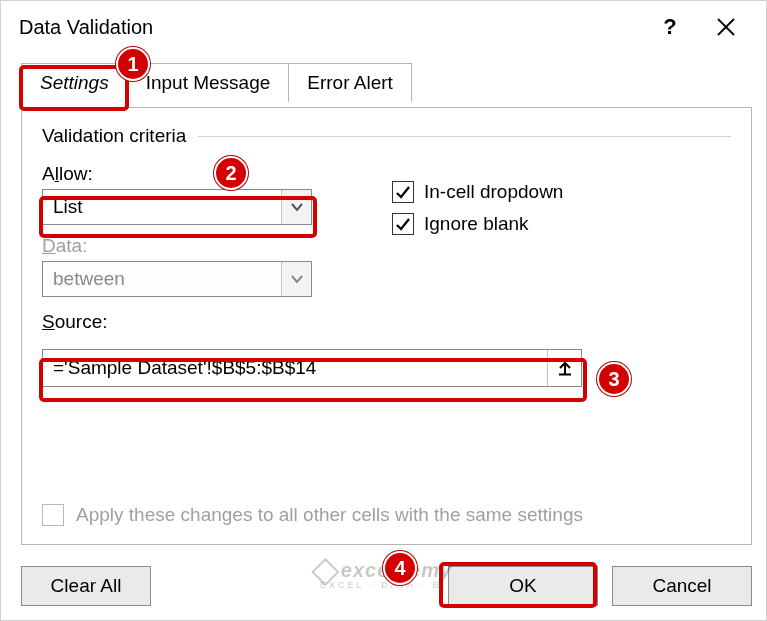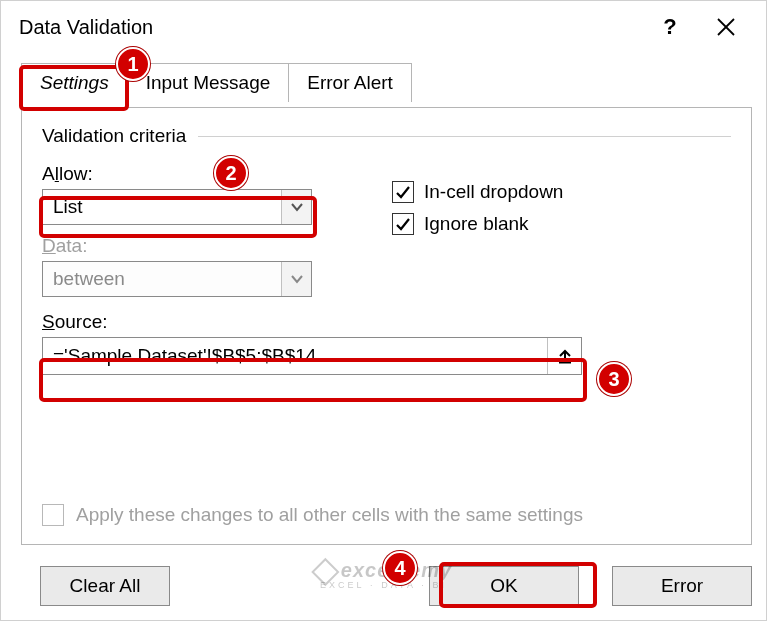--- a/index.html
+++ b/index.html
@@ -144,21 +144,21 @@
   }
   .chk .box svg { width: 16px; height: 16px; }
 
   .source-wrap { margin-top: 14px; }
   .source-input {
     display: flex;
     align-items: center;
     height: 38px;
     border: 1px solid #8a8a8a;
     background: #fff;
-    margin-top: 4px;
+    margin-top: 16px;
     width: 540px;
   }
   .source-input .val { flex:1; padding:0 10px; font-size:19px; font-family: inherit; }
   .source-input .refbtn {
     width: 34px; height: 100%;
     display:flex; align-items:center; justify-content:center;
     border-left: 1px solid #c0c0c0;
   }
   .source-input .refbtn svg { width:16px; height:16px; }
 
@@ -186,21 +186,20 @@
     align-items: center;
   }
   .btn-std {
     height: 40px;
     min-width: 130px;
     border: 1px solid #8a8a8a;
     background: #eaeaea;
     font-size: 19px;
     display:flex; align-items:center; justify-content:center;
     cursor:pointer;
-    margin-left:19px;
   }
   .spacer { flex: 1; }
 
   
   .hl {
     position: absolute;
     border: 4px solid #d20000;
     border-radius: 5px;
     pointer-events: none;
     z-index: 50;
@@ -339,21 +338,21 @@
     </div>
   </div>
 
   <div class="buttons">
     <div class="btn-std">
       <span><span class="ul">C</span><span>lear All</span></span>
     </div>
     <div class="spacer"></div>
     <div class="btn-std" style="min-width:150px">OK</div>
     <div style="width:14px"></div>
-    <div class="btn-std" style="min-width:140px">Error</div>
+    <div class="btn-std" style="min-width:140px">Cancel</div>
   </div>
 
   <div class="watermark">
     <div class="w1"><span class="logo"></span><span>exceldemy</span></div>
     <div class="w2">EXCEL · DATA · BI</div>
   </div>
 
   <div class="hl" style="left:18px; top:64px; width:110px; height:46px;"></div>
   <div class="hl" style="left:38px; top:195px; width:278px; height:42px;"></div>
   <div class="hl" style="left:38px; top:357px; width:548px; height:44px;"></div>

